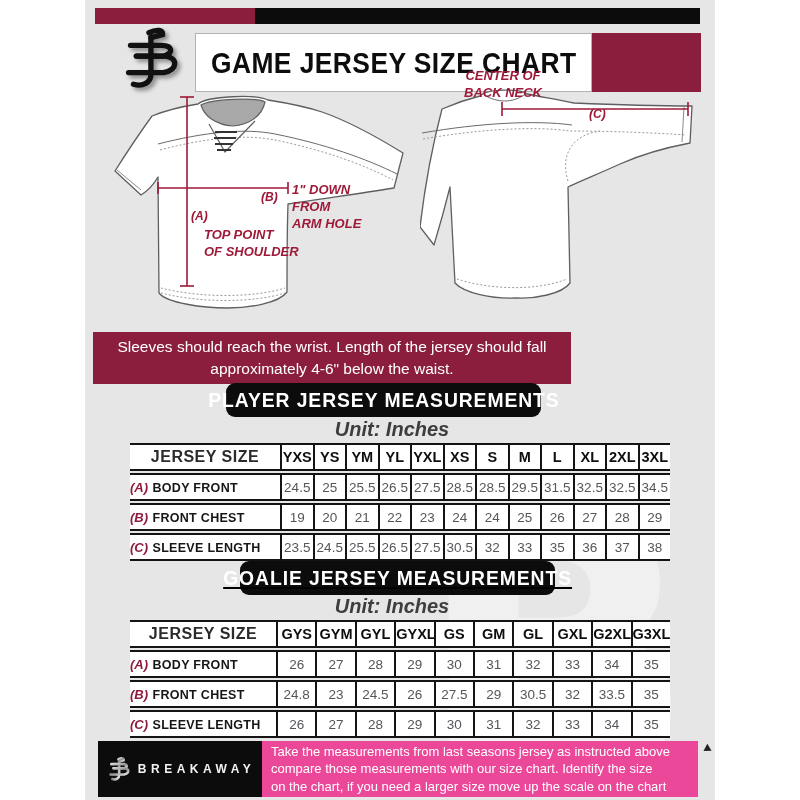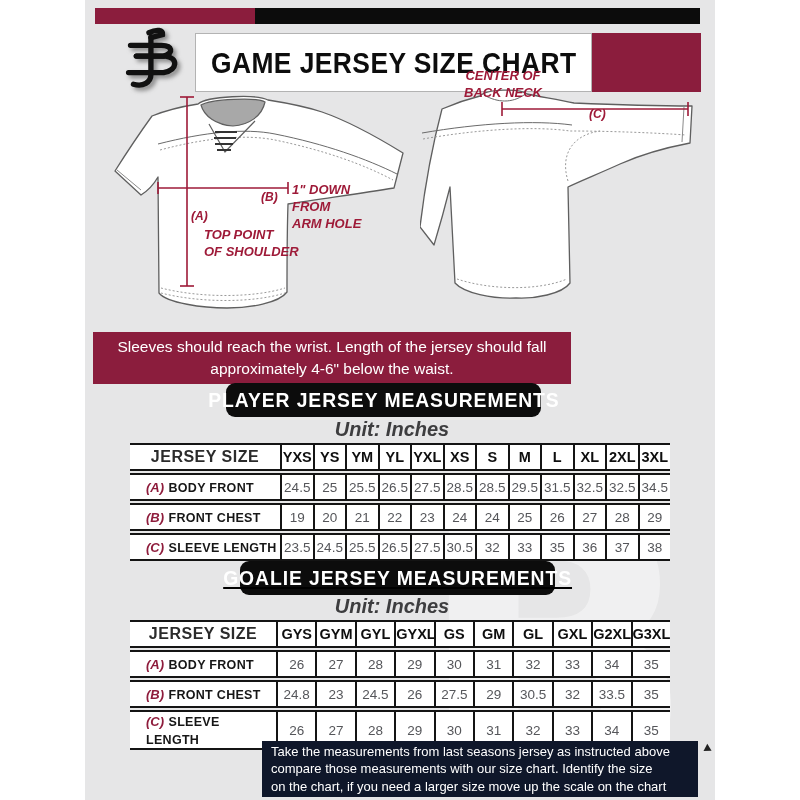--- a/index.html
+++ b/index.html
@@ -31,29 +31,29 @@
   .pill span{display:inline-block;transform:scaleX(.92);color:#ffffff;font-weight:bold;
              font-size:21px;letter-spacing:1px;white-space:nowrap;}
   .unit{width:614px;text-align:center;font-weight:bold;font-style:italic;font-size:20px;color:#3d3d3f;}
   
   .mtable{position:absolute;z-index:1;border-collapse:separate;border-spacing:0 2px;table-layout:fixed;}
   .mtable td{background:#ffffff;border-top:2px solid #141414;border-bottom:2px solid #141414;
              height:24px;text-align:center;vertical-align:middle;padding:0;overflow:hidden;}
   .mtable td.sz,.mtable td.val{border-left:2px solid #141414;}
   .mtable td.sz{font-weight:bold;font-size:14.5px;color:#0e0e0e;margin-top:19px;}
   .mtable td.val{font-size:13.5px;color:#55565a;}
-  .mtable td.lbl{text-align:left;padding-left:16px;}
+  .mtable td.lbl{text-align:left;}
   .mtable td.lblhdr{text-align:center;font-weight:bold;font-size:16px;color:#2b2b2b;letter-spacing:.5px;}
   .key{color:#8e1c3c;font-weight:bold;font-style:italic;font-size:13px;}
   .rowname{color:#161616;font-weight:bold;font-size:12.5px;letter-spacing:.3px;}
   
   .foot-black{left:13px;top:741px;width:164px;height:56px;background:#0c0c0c;
               display:flex;align-items:center;justify-content:center;gap:7px;}
   .brand{color:#f2f2f2;font-weight:bold;font-size:12px;letter-spacing:4.5px;}
-  .foot-maroon{left:177px;top:741px;width:436px;height:56px;background:#0f172a;color:#ffffff;
+  .foot-maroon{left:177px;top:741px;width:436px;height:56px;background:#ec4899;color:#ffffff;
                font-size:13px;line-height:1.34;display:flex;align-items:center;
                padding:0 9px;box-sizing:border-box;white-space:pre-line;}
   .cursor{left:620px;top:745px;width:0;height:0;border-left:7px solid #222;
           border-top:4px solid transparent;border-bottom:4px solid transparent;transform:rotate(28deg);}
 </style>
 </head>
 <body>
 
 <div class="page">
   <div class="canvas">
@@ -265,19 +265,37 @@
         <td class="val">30</td>
         <td class="val">31</td>
         <td class="val">32</td>
         <td class="val">33</td>
         <td class="val">34</td>
         <td class="val">35</td>
       </tr>
     </tbody>
       </table>
 
+    <div class="abs foot-black">
+      <svg width="26" height="30" viewBox="0 0 70 70">
+        <defs>
+          <linearGradient id="sg" x1="0" y1="0" x2="1" y2="1">
+            <stop offset="0" stop-color="#d9d9d9"></stop>
+              <stop offset="0.5" stop-color="#8f8f8f"></stop>
+              <stop offset="1" stop-color="#e8e8e8"></stop>
+          </linearGradient>
+        </defs>
+        <g fill="none" stroke="url(#sg)" stroke-width="7" stroke-linecap="round">
+          <path d="M36,9 C44,5 51,6 50,11 L38,14"></path>
+          <path d="M38,14 L38,52 C38,60 30,65 20,62"></path>
+          <path d="M17,22 H49 C60,22 62,30 51,33 H23"></path>
+          <path d="M23,33 H53 C66,35 66,47 51,50 H15"></path>
+        </g>
+      </svg>
+      <span class="brand">BREAKAWAY</span>
+    </div>
     <div class="abs foot-maroon">Take the measurements from last seasons jersey as instructed above
 compare those measurements  with our size chart. Identify the size
 on the chart, if you need a larger size move up the scale on the chart</div>
     <div class="abs cursor"></div>
 
   </div>
 </div>
 
 </body></html>

